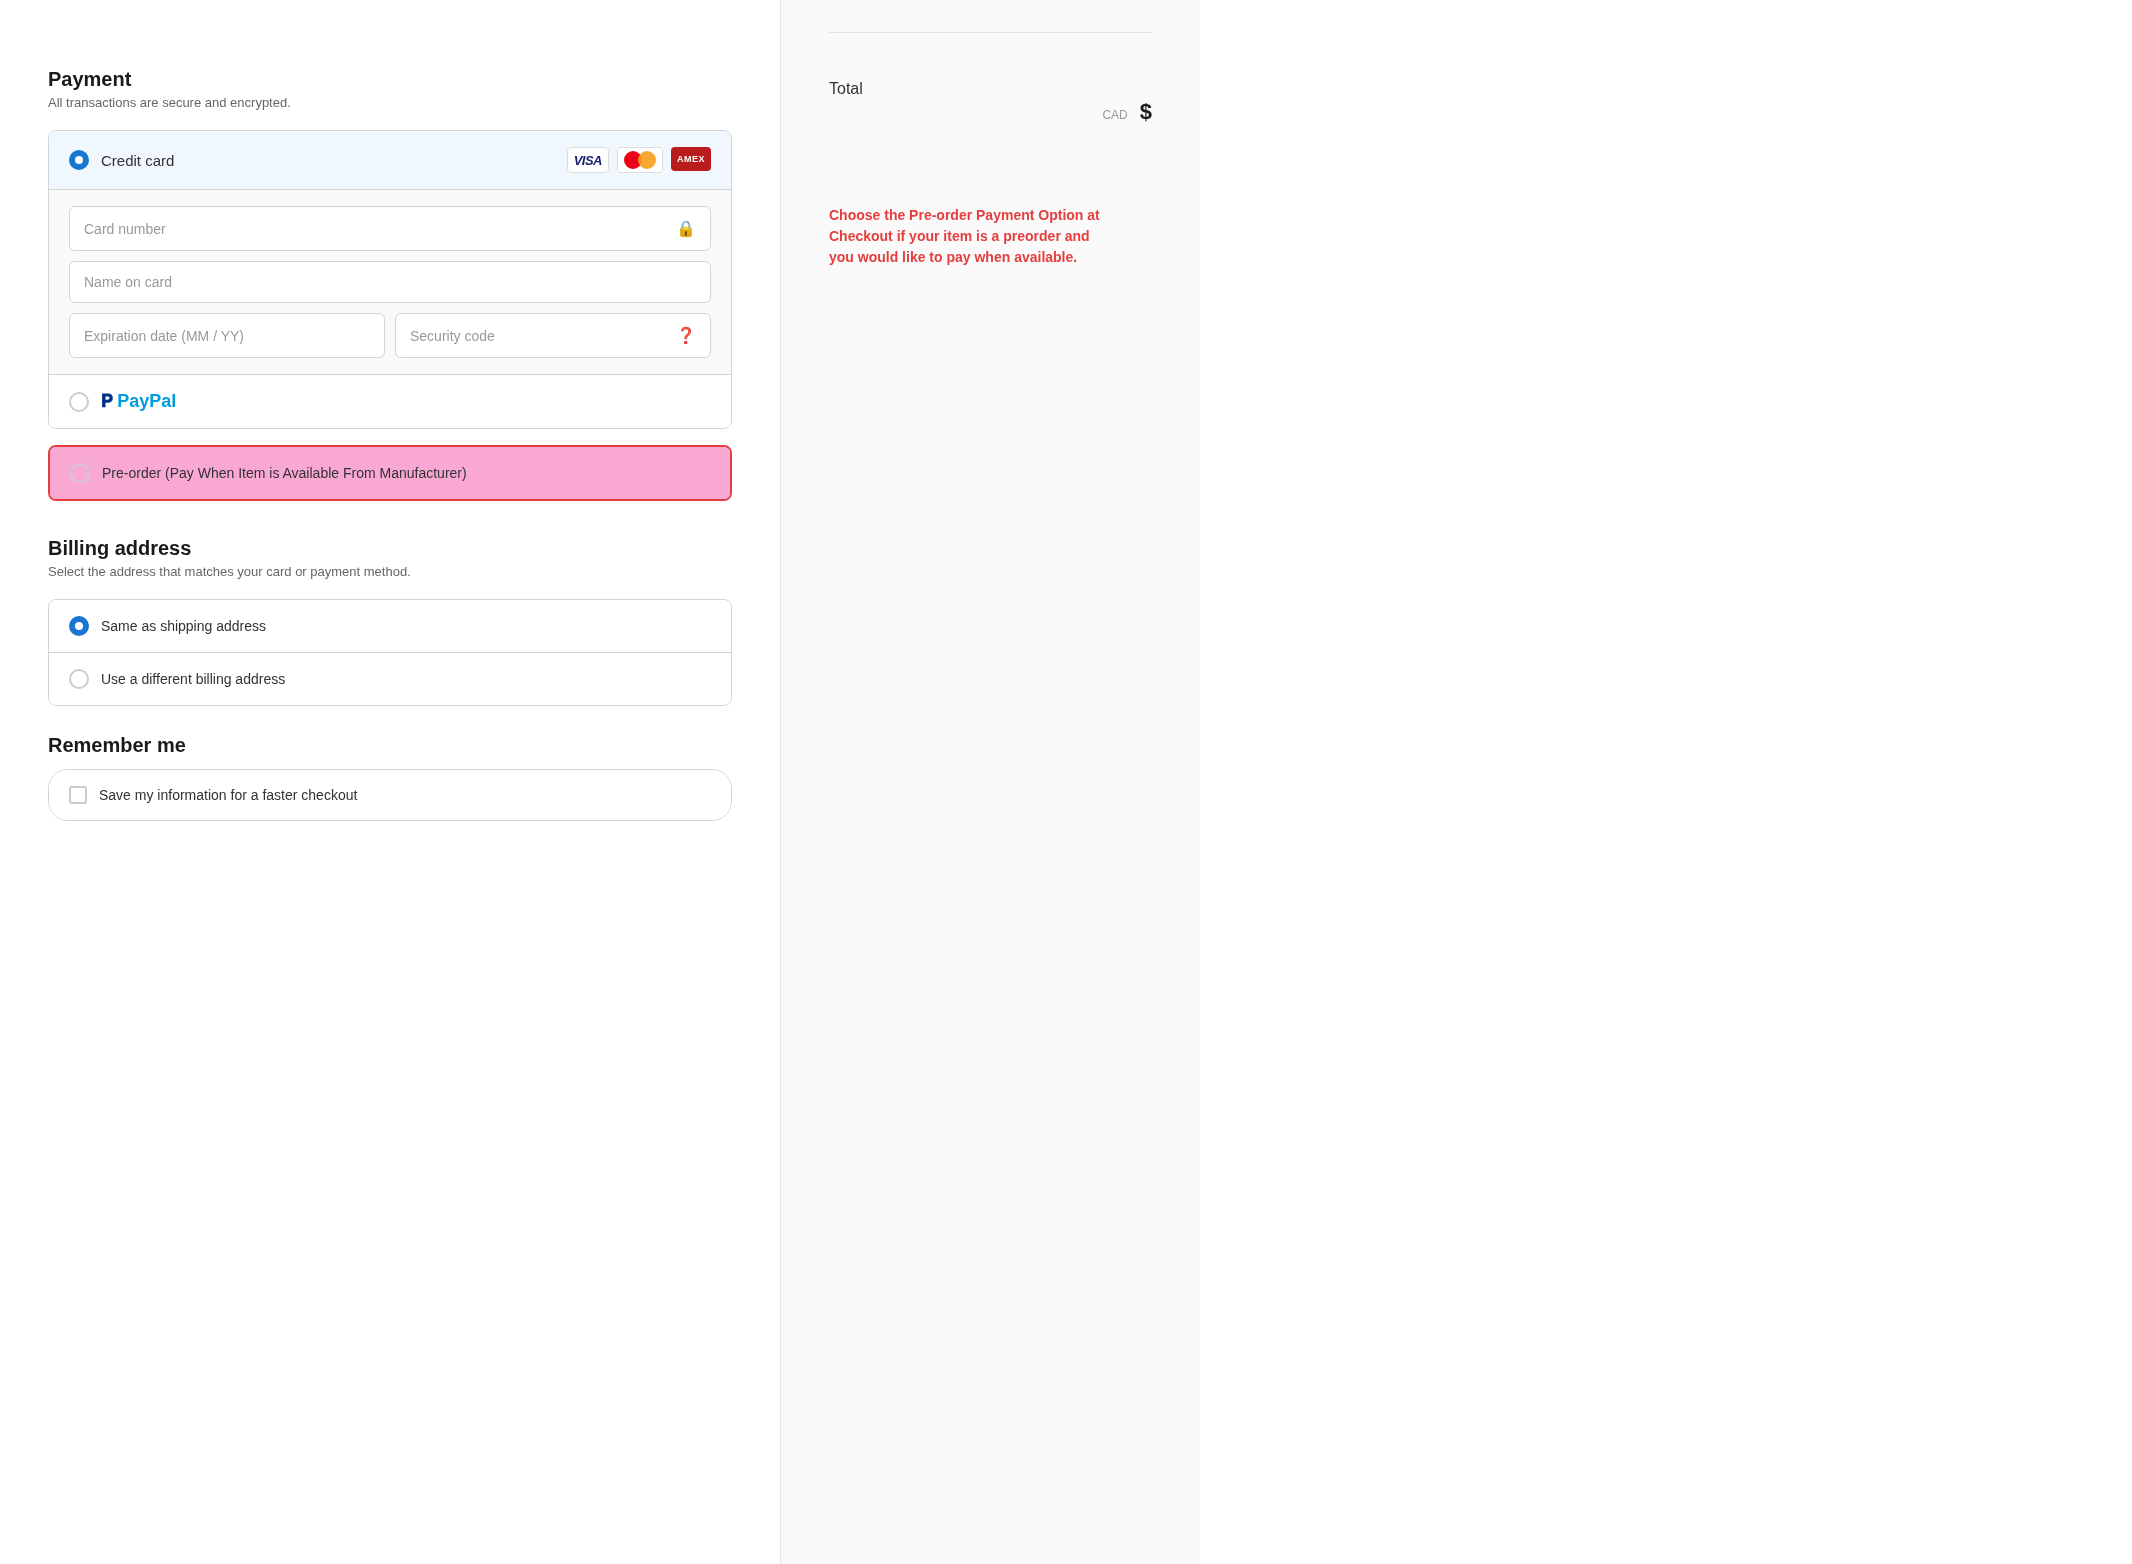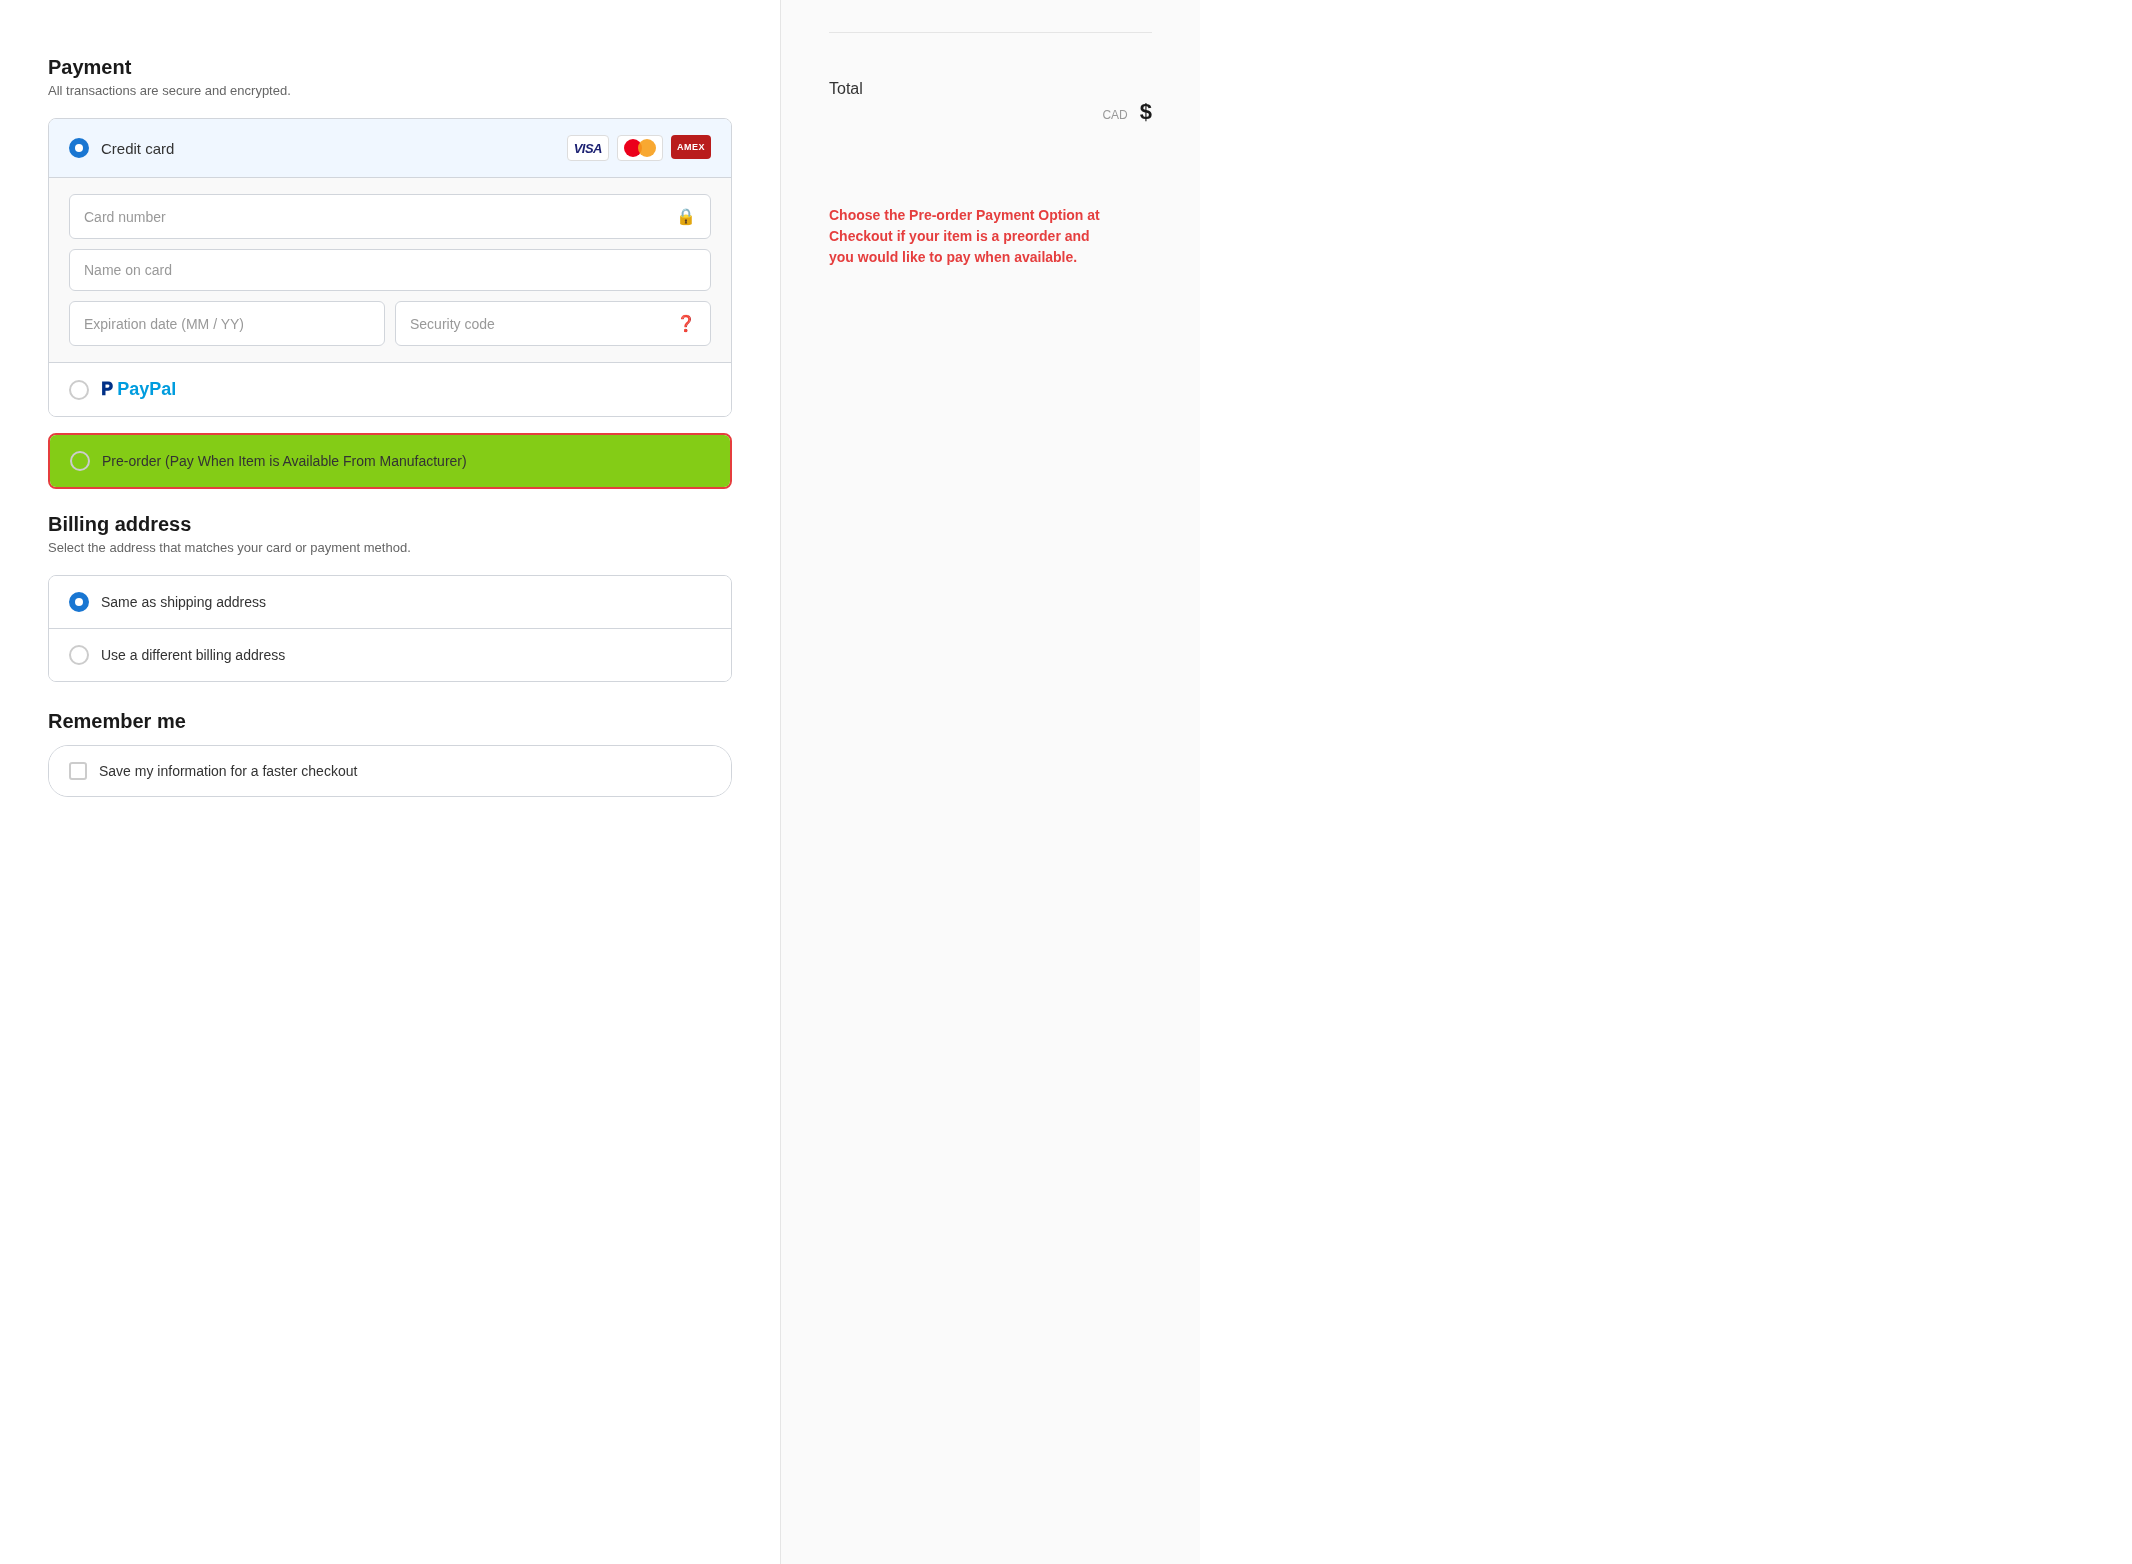--- a/index.html
+++ b/index.html
@@ -209,29 +209,29 @@
       border: 2px solid #e53e3e;
       border-radius: 8px;
       margin-bottom: 24px;
       overflow: hidden;
     }
     .preorder-option {
       display: flex;
       align-items: center;
       padding: 16px 20px;
       gap: 12px;
-      background: #84cc16;
+      background: #f9a8d4;
     }
     .preorder-label {
       font-size: 14px;
       color: #333;
     }
     
     .billing-section {
-      margin-top: 24px;
+      margin-top: 36px;
       margin-bottom: 20px;
     }
     .billing-section .section-title {
       font-size: 20px;
     }
     .billing-options {
       border: 1px solid #d1d5db;
       border-radius: 8px;
       overflow: hidden;
     }

